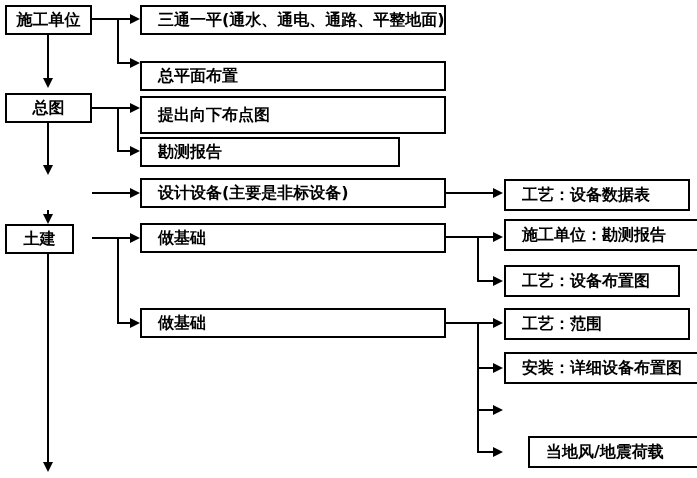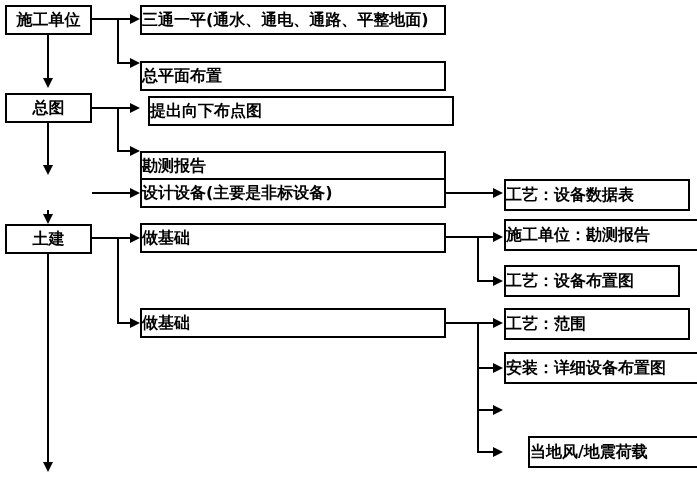--- a/index.html
+++ b/index.html
@@ -9,21 +9,21 @@
     overflow:hidden;
   }
   .node{
     position:absolute;box-sizing:border-box;
     border:2px solid #000;background:#fff;color:#000;
     display:flex;align-items:center;
     font-size:16px;font-weight:bold;line-height:1;
     white-space:nowrap;
   }
   .node.center{justify-content:center;}
-  .node.lpad{padding-left:0;}
+  .node.lpad{padding-left:16px;}
   .hline,.vline{position:absolute;background:#000;}
   .arr-r{position:absolute;width:0;height:0;
     border-top:5px solid transparent;border-bottom:5px solid transparent;
     border-left:10px solid #000;}
   .arr-d{position:absolute;width:0;height:0;
     border-left:5px solid transparent;border-right:5px solid transparent;
     border-top:10px solid #000;}
 </style>
 </head>
 <body>
@@ -77,26 +77,26 @@
   <div class="vline" style="left:477px;top:322px;width:2px;height:131px"></div>
   <div class="hline" style="left:477px;top:367px;width:16px;height:2px"></div>
   <div class="arr-r" style="left:493px;top:363px"></div>
   <div class="hline" style="left:477px;top:409px;width:16px;height:2px"></div>
   <div class="arr-r" style="left:493px;top:405px"></div>
   <div class="hline" style="left:477px;top:451px;width:16px;height:2px"></div>
   <div class="arr-r" style="left:493px;top:447px"></div>
 
   <div class="node center" style="left:5px;top:5px;width:87px;height:30px">施工单位</div>
   <div class="node center" style="left:5px;top:93px;width:87px;height:30px">总图</div>
-  <div class="node center" style="left:5px;top:224px;width:87px;height:30px">土建</div>
+  <div class="node center" style="left:5px;top:224px;width:69px;height:30px">土建</div>
 
   <div class="node lpad" style="left:140px;top:5px;width:306px;height:30px">三通一平(通水、通电、通路、平整地面)</div>
   <div class="node lpad" style="left:140px;top:61px;width:306px;height:30px">总平面布置</div>
-  <div class="node lpad" style="left:148px;top:96px;width:306px;height:30px">提出向下布点图</div>
-  <div class="node lpad" style="left:140px;top:151px;width:306px;height:30px">勘测报告</div>
+  <div class="node lpad" style="left:140px;top:96px;width:306px;height:38px">提出向下布点图</div>
+  <div class="node lpad" style="left:140px;top:137px;width:260px;height:30px">勘测报告</div>
   <div class="node lpad" style="left:140px;top:178px;width:306px;height:30px">设计设备(主要是非标设备)</div>
   <div class="node lpad" style="left:140px;top:223px;width:306px;height:30px">做基础</div>
   <div class="node lpad" style="left:140px;top:308px;width:306px;height:30px">做基础</div>
 
   <div class="node lpad" style="left:504px;top:179px;width:186px;height:32px">工艺：设备数据表</div>
   <div class="node lpad" style="left:504px;top:219px;width:222px;height:32px">施工单位：勘测报告</div>
   <div class="node lpad" style="left:504px;top:265px;width:176px;height:32px">工艺：设备布置图</div>
   <div class="node lpad" style="left:504px;top:308px;width:186px;height:32px">工艺：范围</div>
   <div class="node lpad" style="left:504px;top:352px;width:210px;height:32px">安装：详细设备布置图</div>
   <div class="node lpad" style="left:528px;top:436px;width:186px;height:32px">当地风/地震荷载</div>

